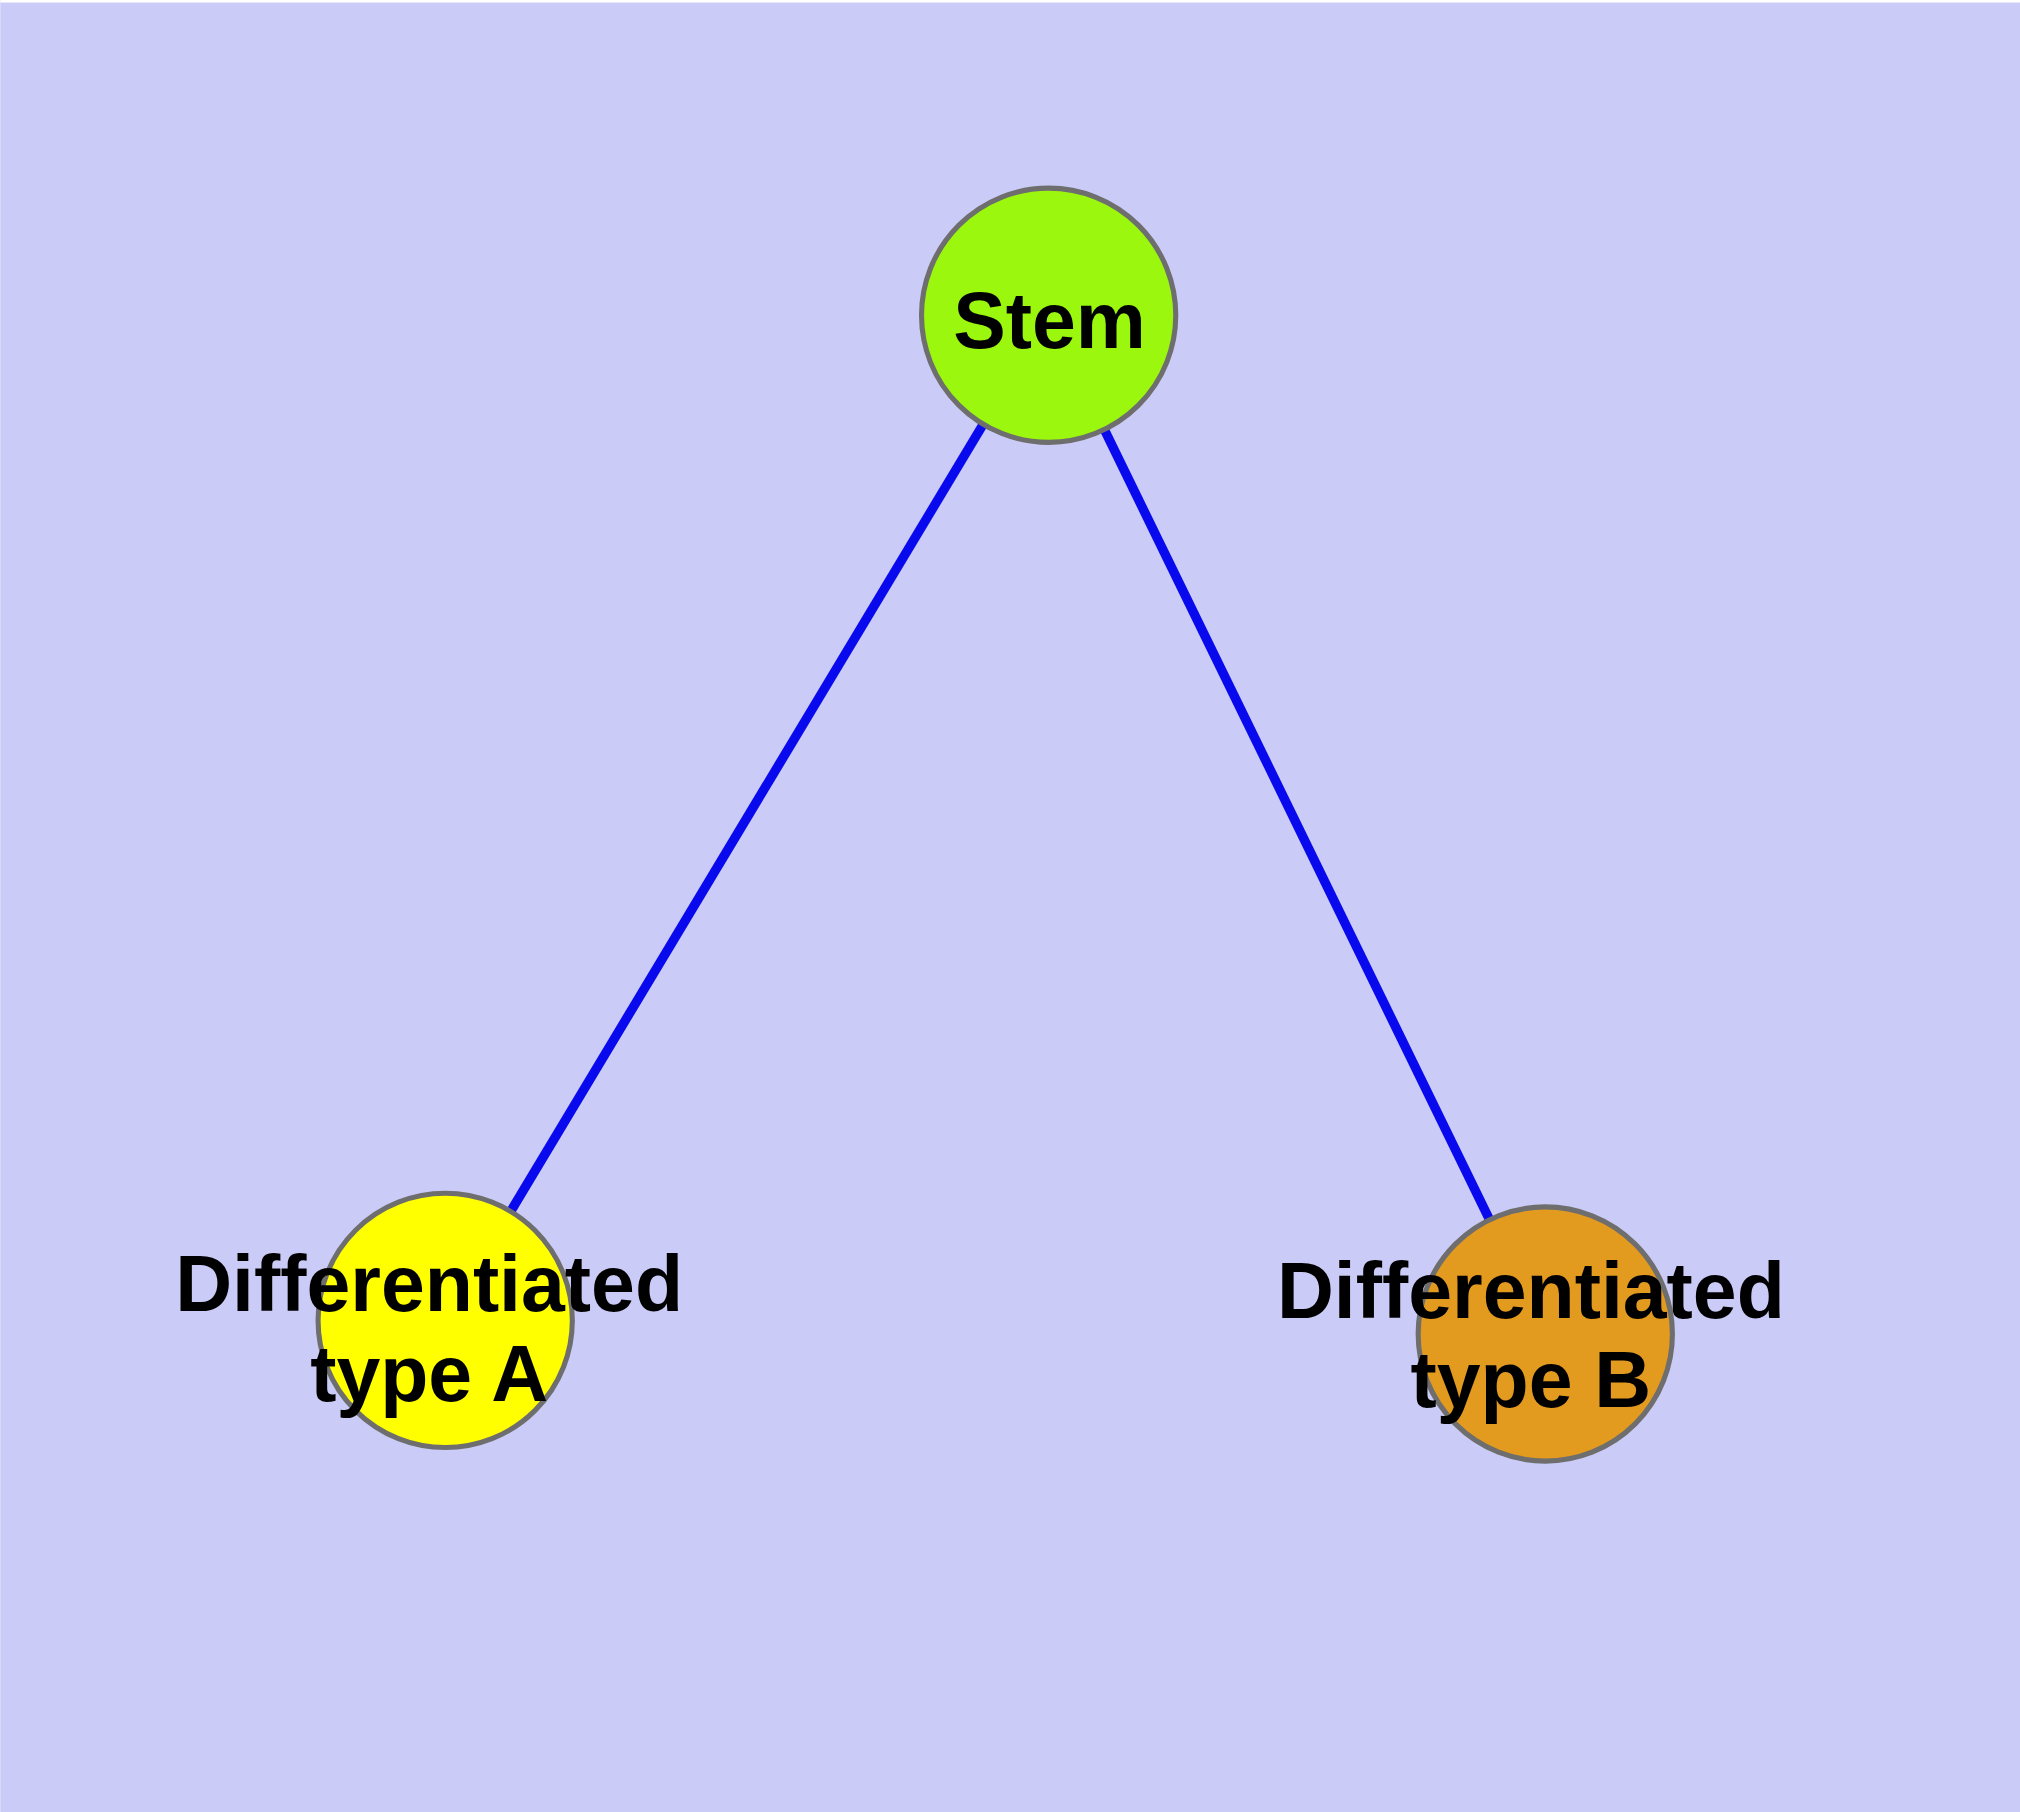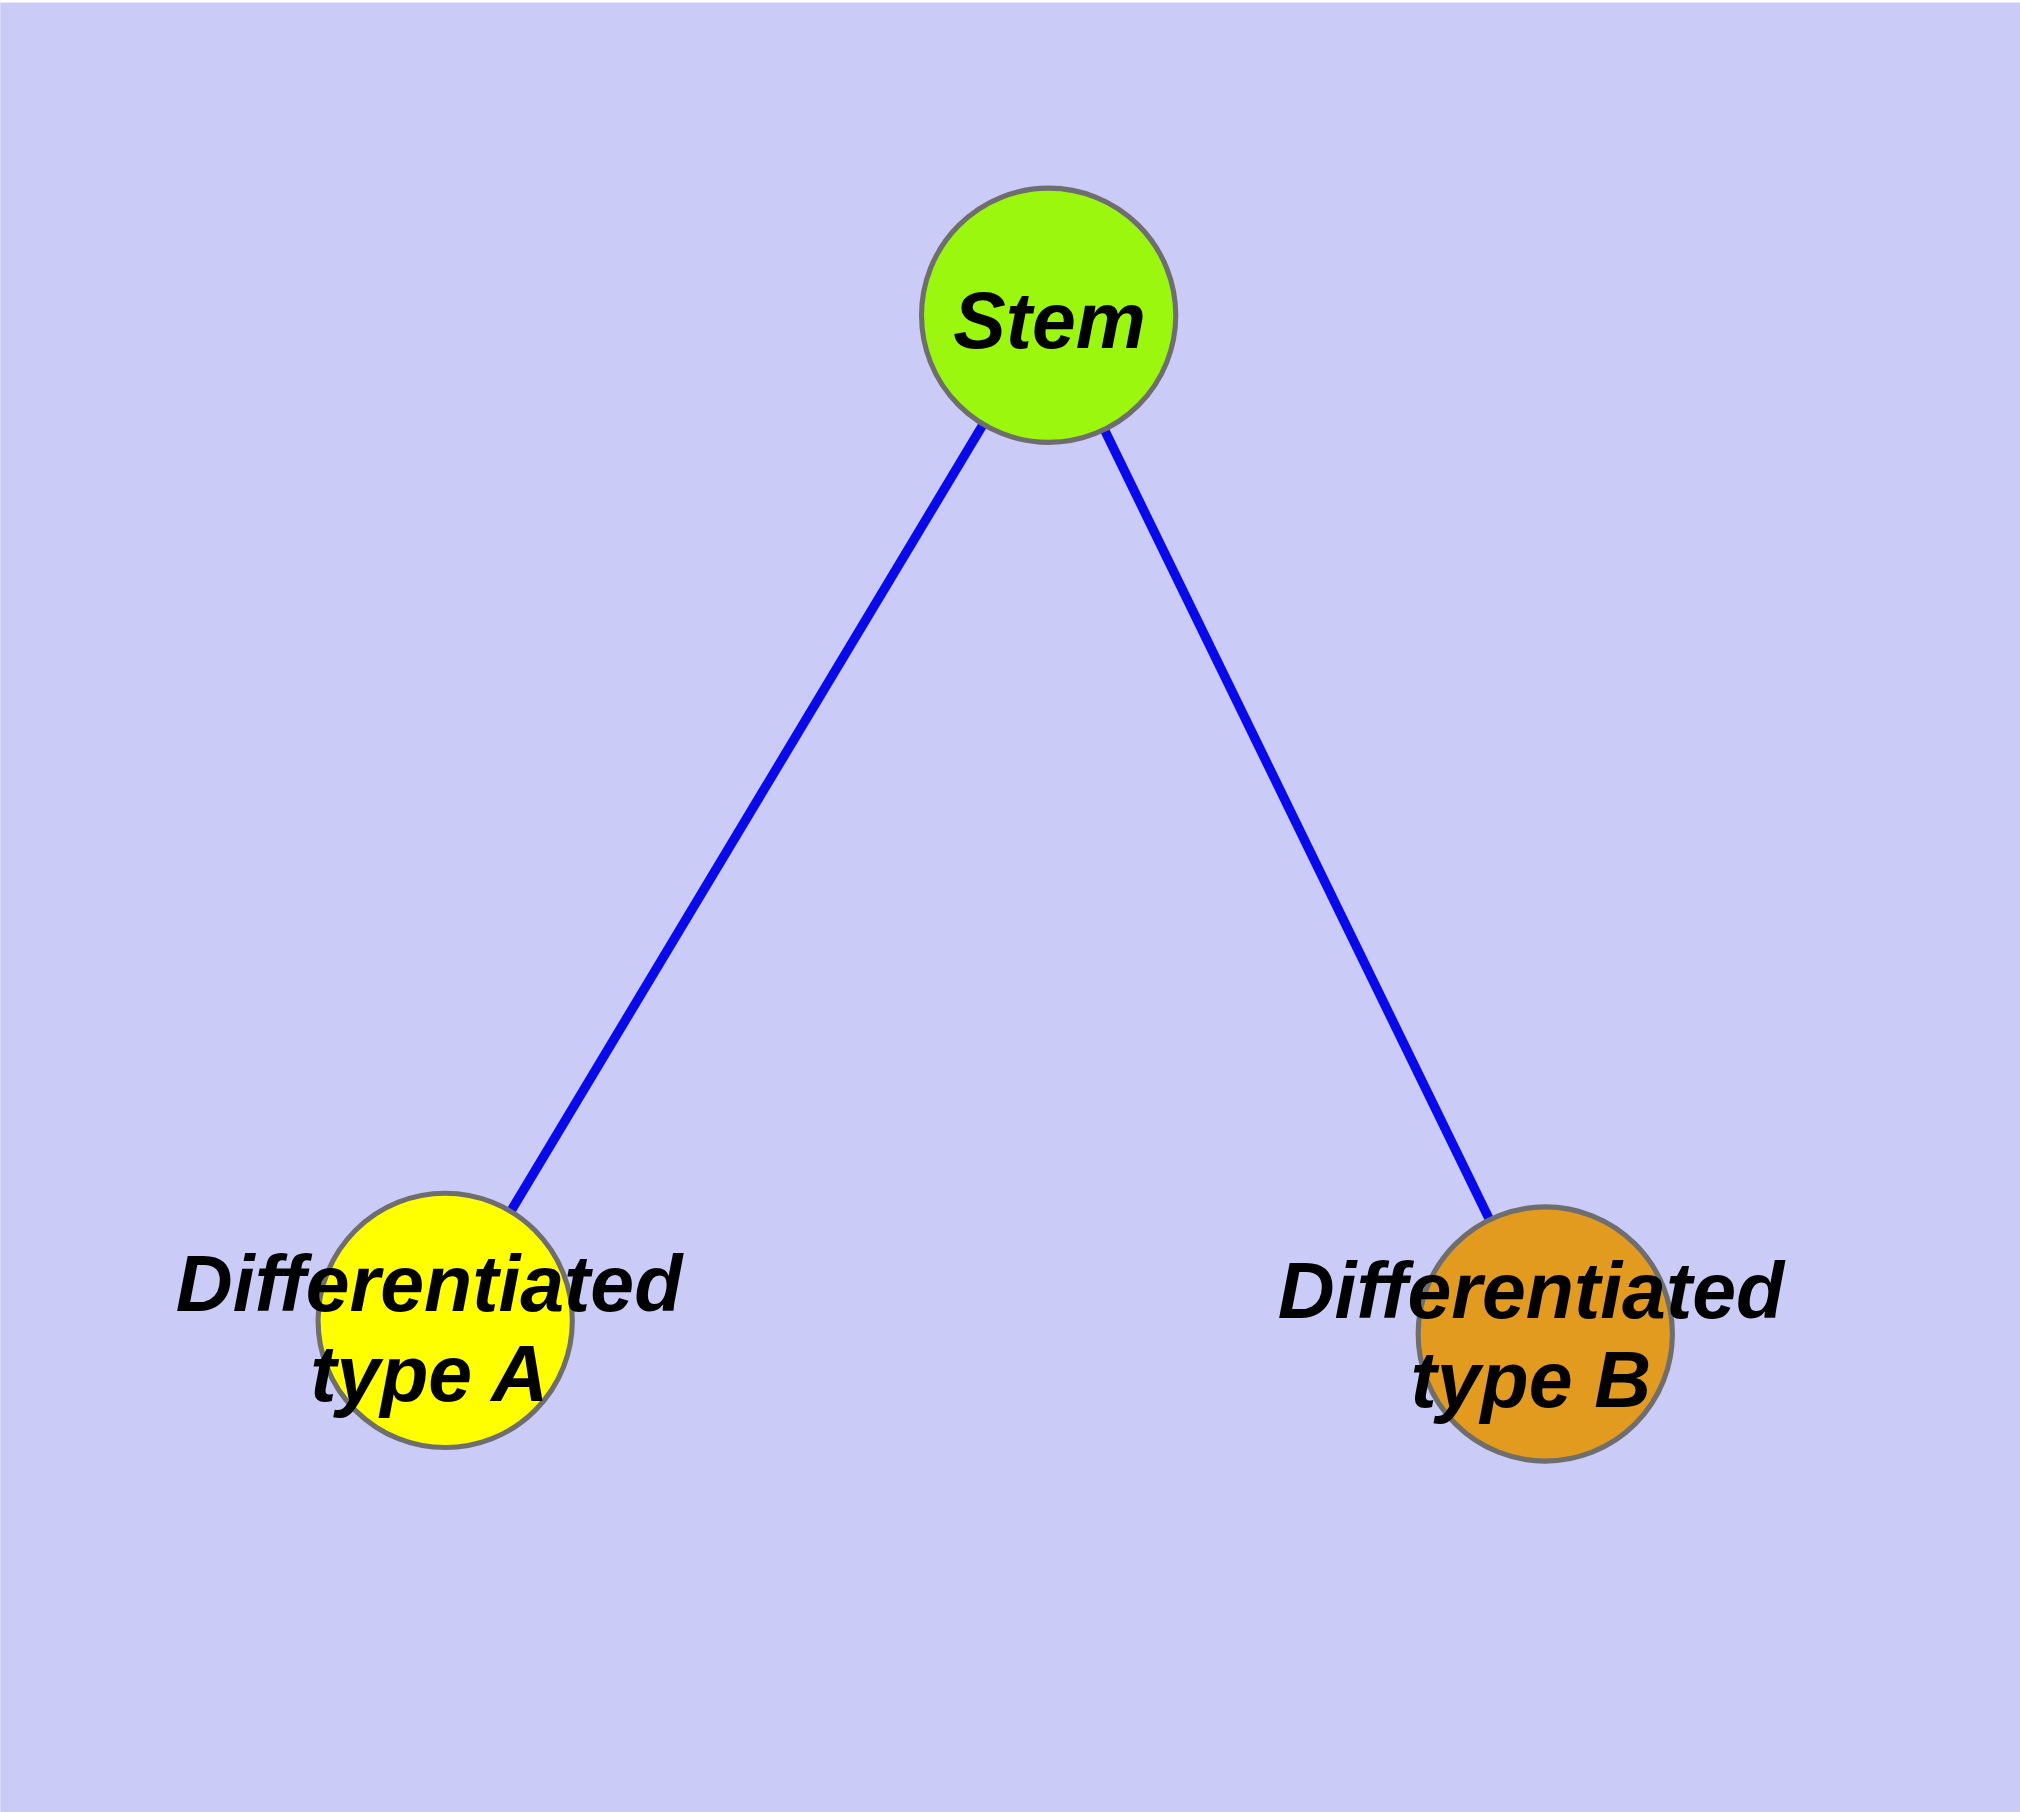--- a/index.html
+++ b/index.html
@@ -7,21 +7,20 @@
     padding: 0;
     width: 2021px;
     height: 1812px;
     background: #ffffff;
     overflow: hidden;
   }
   .diagram-wrap {
     position: relative;
     width: 1857px;
     height: 1812px;
-    font-style: italic;
   }
   svg {
     display: block;
   }
   svg text {
     font-family: "Liberation Sans", "DejaVu Sans", sans-serif;
     font-weight: bold;
   }
 </style>
 </head>

